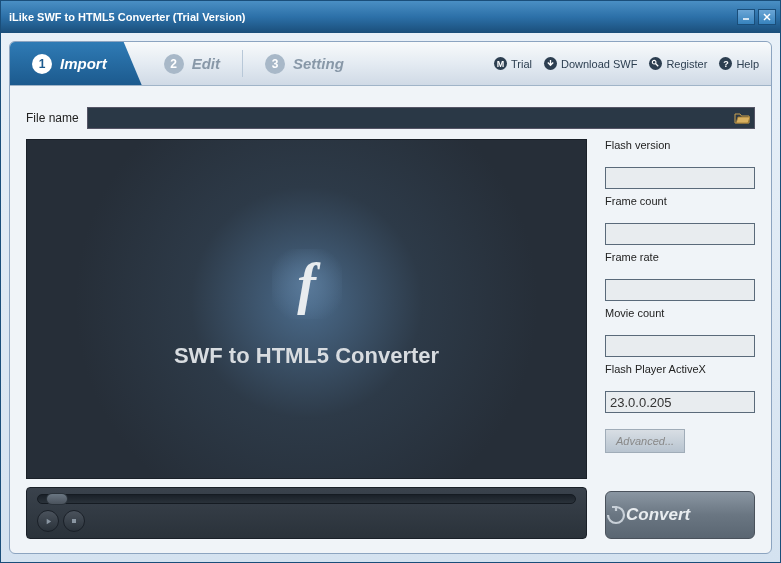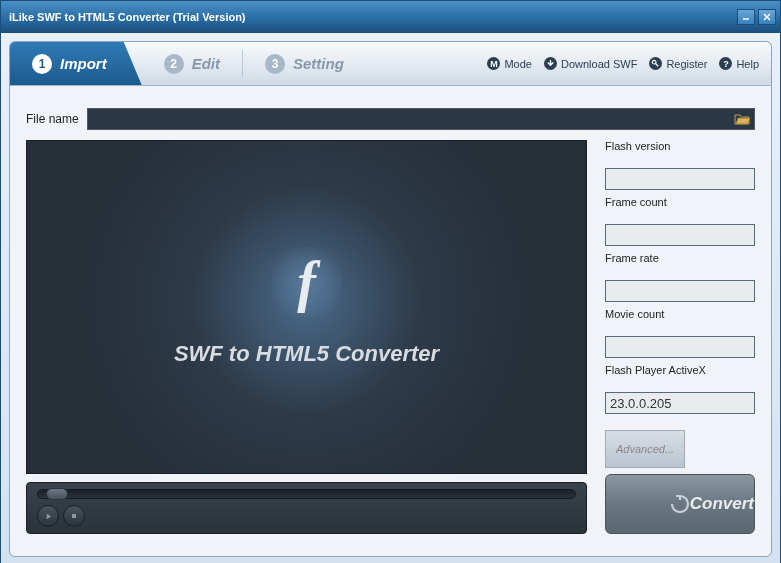--- a/index.html
+++ b/index.html
@@ -18,42 +18,42 @@
 .tab-num { width: 20px; height: 20px; border-radius: 50%; display: flex; align-items: center; justify-content: center; font-size: 12px; font-weight: bold; }
 .tab-active .tab-num { background: #fff; color: #1c5a8e; }
 .tab-inactive .tab-num { background: #a8b8c8; color: #fff; }
 .tab-label { font-size: 15px; font-weight: bold; font-style: italic; }
 .tab-active .tab-label { color: #fff; text-align: center; }
 .tab-inactive .tab-label { color: #8898a8; }
 .tab-sep { width: 1px; background: #b8c8d8; margin: 8px 0; }
 .toolbar-right { margin-left: auto; display: flex; align-items: center; gap: 12px; padding-right: 12px; }
 .tool-item { display: flex; align-items: center; gap: 4px; font-size: 11px; color: #2c3e50; cursor: pointer; }
 .tool-icon { width: 13px; height: 13px; border-radius: 50%; background: #2c3e50; display: flex; align-items: center; justify-content: center; color: #fff; font-size: 9px; font-weight: bold; }
-.content { flex: 1; padding: 22px 16px; display: flex; flex-direction: column; gap: 10px; }
+.content { flex: 1; padding: 14px 16px; display: flex; flex-direction: column; gap: 10px; margin-top: 7px; }
 .filename-row { display: flex; align-items: center; gap: 8px; }
 .filename-label { font-size: 12px; color: #222; }
 .filename-input { flex: 1; height: 22px; background: #2a3846; border: 1px solid #556; display: flex; align-items: center; justify-content: flex-end; padding: 0 4px; }
 .folder-icon { width: 16px; height: 14px; cursor: pointer; }
 .main-row { flex: 1; display: flex; gap: 18px; }
 .preview-col { flex: 1; display: flex; flex-direction: column; gap: 8px; }
 .preview { flex: 1; background: radial-gradient(circle at 50% 48%, #4a6a8a 0%, #2d3a48 35%, #262e38 70%); border: 1px solid #1a2028; display: flex; flex-direction: column; align-items: center; justify-content: center; gap: 24px; }
 .flash-logo { width: 70px; height: 70px; background: radial-gradient(circle, #5a7a9a 0%, transparent 80%); display: flex; align-items: center; justify-content: center; }
 .flash-f { font-size: 56px; font-weight: bold; font-style: italic; color: #e8ecef; font-family: Georgia, serif; }
-.preview-text { color: #d8dce0; font-size: 22px; font-weight: bold; font-style: italic; }
+.preview-text { color: #d8dce0; font-size: 22px; font-weight: bold; }
 .player-bar { height: 52px; background: linear-gradient(to bottom, #3a424c 0%, #2a323a 100%); border: 1px solid #1a2028; border-radius: 4px; padding: 6px 10px; display: flex; flex-direction: column; gap: 6px; }
 .slider-track { height: 10px; background: linear-gradient(to bottom, #1a2028, #2a323a); border-radius: 5px; border: 1px solid #151b22; position: relative; }
 .slider-thumb { position: absolute; left: 8px; top: -2px; width: 22px; height: 12px; background: linear-gradient(to bottom, #6a7682, #4a525c); border-radius: 6px; border: 1px solid #2a323a; }
 .player-controls { display: flex; gap: 4px; }
 .pbtn { width: 22px; height: 22px; border-radius: 50%; background: linear-gradient(to bottom, #4a525c, #2a323a); border: 1px solid #1a2028; display: flex; align-items: center; justify-content: center; cursor: pointer; }
 .info-col { width: 150px; display: flex; flex-direction: column; gap: 6px; }
 .info-field { display: flex; flex-direction: column; gap: 16px; }
 .info-label { font-size: 11px; color: #222; }
 .info-input { height: 22px; border: 1px solid #5a6a7a; background: #e8ecef; font-size: 13px; padding: 0 4px; color: #333; }
-.adv-btn { width: 80px; height: 38px; margin-top: 10px; background: linear-gradient(to bottom, #d8dee4, #b8c4d0); border: 1px solid #a0acb8; font-size: 11px; color: #888; font-style: italic; cursor: pointer; }
-.convert-btn { margin-top: auto; height: 60px; background: linear-gradient(to bottom, #8a96a2 0%, #6a7682 50%, #5a6672 100%); border: 1px solid #4a525c; border-radius: 6px; display: flex; align-items: center; justify-content: flex-end; gap: 0; cursor: pointer; }
+.adv-btn { width: 80px; height: 24px; margin-top: 10px; background: linear-gradient(to bottom, #d8dee4, #b8c4d0); border: 1px solid #a0acb8; font-size: 11px; color: #888; font-style: italic; cursor: pointer; }
+.convert-btn { margin-top: auto; height: 48px; background: linear-gradient(to bottom, #8a96a2 0%, #6a7682 50%, #5a6672 100%); border: 1px solid #4a525c; border-radius: 6px; display: flex; align-items: center; justify-content: flex-start; gap: 0; cursor: pointer; }
 .convert-label { color: #e8ecef; font-size: 17px; font-weight: bold; font-style: italic; }
 .convert-icon { width: 20px; height: 20px; }
 </style>
 </head>
 <body>
 
 <div class="window">
   <div class="titlebar">
     <div class="titlebar-text">iLike SWF to HTML5 Converter (Trial Version)</div>
     <div class="titlebar-controls">
@@ -83,21 +83,21 @@
           <div class="tab-label">Edit</div>
         </div>
         <div class="tab-sep"></div>
         <div class="tab tab-inactive">
           <div class="tab-num">3</div>
           <div class="tab-label">Setting</div>
         </div>
         <div class="toolbar-right">
           <div class="tool-item">
             <div class="tool-icon">M</div>
-            <span>Mode</span>
+            <span>Trial</span>
           </div>
           <div class="tool-item">
             <div class="tool-icon">
               <svg width="9" height="9" viewBox="0 0 10 10">
                   <path d="M5 1 L5 6 M2 4 L5 7 L8 4" stroke="#fff" stroke-width="1.5" fill="none"></path>
                 </svg>
             </div>
             <span>Download SWF</span>
           </div>
           <div class="tool-item">

